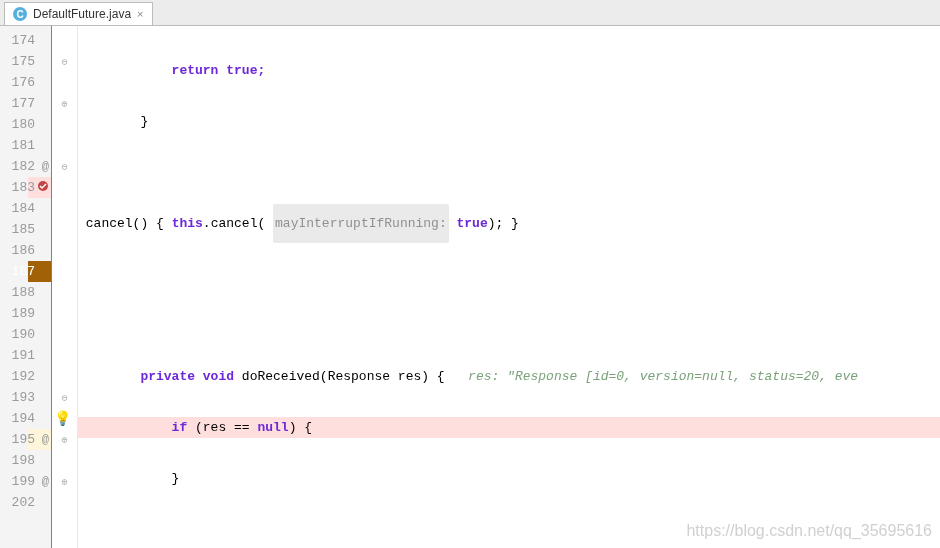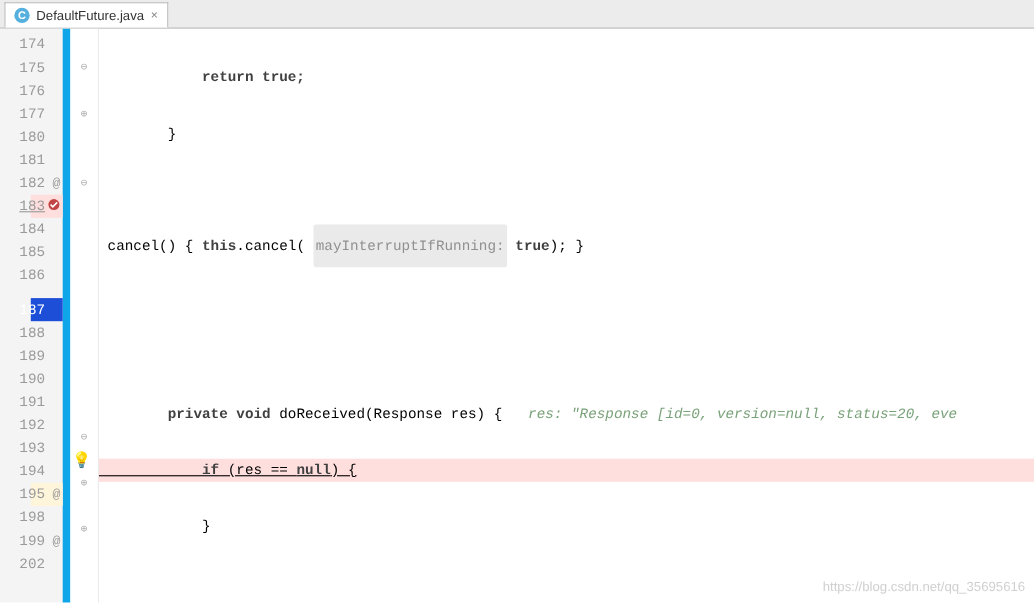--- a/index.html
+++ b/index.html
@@ -41,23 +41,23 @@
     font-weight: bold;
     display: flex; align-items: center; justify-content: center;
   }
   .tab .x { color: #888; font-size: 11px; cursor: pointer; }
   .editor {
     display: flex;
     height: calc(548px - 26px);
     overflow: hidden;
   }
   .gutter {
-    width: 64px;
+    width: 52px;
     background: #f4f4f4;
-    border-right: 7px solid #0ea5e9;
+    border-right: 1px solid #0ea5e9;
     padding-top: 4px;
     padding-left: 28px;
   }
   .line {
     height: 21px;
     display: flex;
     align-items: center;
   }
   .gline {
     height: 21px;
@@ -86,42 +86,42 @@
     padding-top: 4px;
   }
   .fold {
     height: 21px;
     display: flex;
     align-items: center;
     justify-content: center;
     color: #b0b0b0;
     font-size: 10px;
   }
-  .kw { color: #404040; font-weight: bold; }
+  .kw { color: #6d28d9; font-weight: bold; }
   .str { color: #2b8a2e; font-weight: bold;}
   .cmt { color: #7aa27a; font-style: italic; }
   .hint { color: #909090; background: #eaeaea; font-style: normal; padding: 12px 2px; border-radius:2px;}
   .lnHL   { background: #fff5da; }
-  .lnBP   { background: #ffdede; text-decoration: underline; }
+  .lnBP   { background: #ffdede; }
   .lnExe  { background: #2f5ab0; color: #fff; }
   .gutter .lnBP  { background: #ffdede; }
-  .gutter .lnExe { background: #1d4ed8; color: #fff; margin-top: 10px; }
+  .gutter .lnExe { background: #a16207; color: #fff; }
   .gutter .lnHL  { background: #fff5da; }
   .bulb {
     position: absolute;
     left: 2px;
     font-size: 14px;
   }
   .watermark {
     position: absolute;
     right: 8px;
     bottom: 8px;
     color: #d0d0d0;
     font-family: "Segoe UI", sans-serif;
-    font-size: 12px;
+    font-size: 16px;
     pointer-events: none;
   }
 </style>
 </head>
 <body>
 
 <div class="tabbar">
   <div class="tab">
     <span class="circ">C</span>
     <span>DefaultFuture.java</span>

